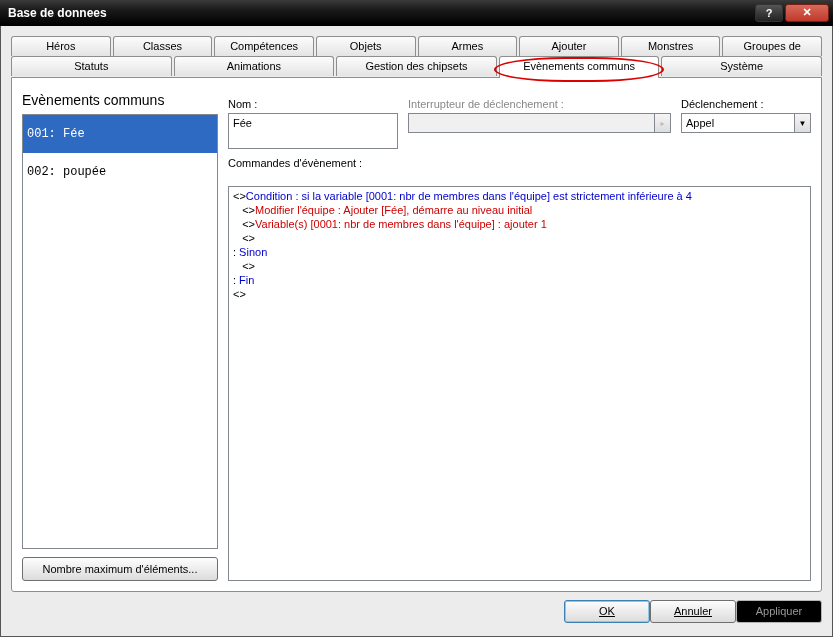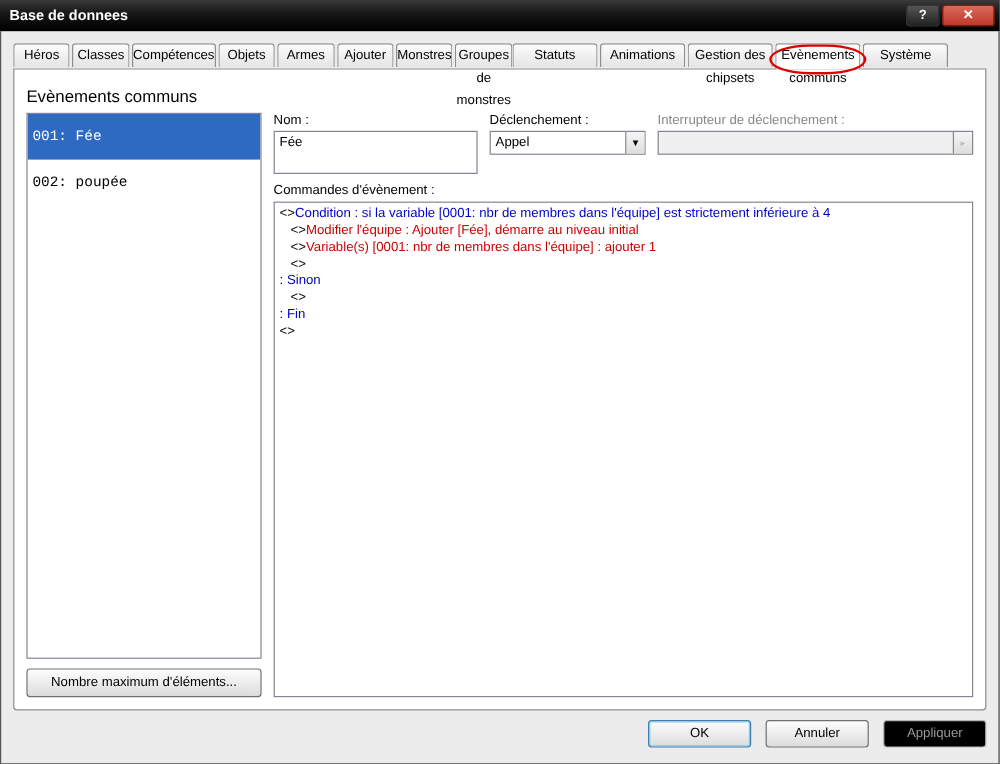--- a/index.html
+++ b/index.html
@@ -31,21 +31,21 @@
     background: #ececec;
     height: 611px;
     border: 1px solid #555;
     border-top: none;
     padding: 10px 10px 6px 10px;
     display: flex;
     flex-direction: column;
   }
 
   
-  .tabs-wrap { display: flex; flex-direction: row; }
+  .tabs-wrap { display: flex; flex-direction: column; }
   .tabrow { display: flex; }
   .tab {
     flex: 1;
     height: 20px;
     background: linear-gradient(to bottom, #fcfcfc, #e4e4e4);
     border: 1px solid #8e8e8e;
     border-bottom: none;
     border-radius: 3px 3px 0 0;
     margin-right: 2px;
     text-align: center;
@@ -117,42 +117,42 @@
 
   .right-col { flex: 1; display: flex; flex-direction: column; }
 
   .fields-row {
     display: flex;
     gap: 10px;
     margin-bottom: 8px;
     padding-top: 10px;
   }
   .field { display: flex; flex-direction: column; }
-  .field .lbl { margin-bottom: 3px; color: #000; margin-top: 16px; }
+  .field .lbl { margin-bottom: 3px; color: #000; }
   .field.disabled .lbl { color: #888; }
   .text-input {
     height: 36px; border: 1px solid #828790; background: #fff;
     padding: 0 4px; line-height: 18px;
   }
   .combo {
     height: 20px; border: 1px solid #828790; background: #fff;
     display: flex; align-items: center;
   }
   .combo .val { flex: 1; padding: 0 4px; }
   .combo .arrow {
     width: 16px; height: 18px;
     background: linear-gradient(to bottom, #f5f5f5, #ddd);
     border-left: 1px solid #828790;
     display: flex; align-items: center; justify-content: center;
     font-size: 8px;
   }
   .combo.disabled { background: #f0f0f0; }
   .combo.disabled .val { color: #aaa; }
 
-  .cmd-label { margin-bottom: 3px; }
+  .cmd-label { margin-bottom: 17px; }
   .cmdbox {
     flex: 1;
     border: 1px solid #828790;
     background: #fff;
     padding: 2px 4px;
     font-family: "MS Sans Serif", Arial, sans-serif;
     font-size: 11px;
     line-height: 14px;
     overflow: auto;
   }
@@ -160,22 +160,23 @@
   .blue { color: #0000cc; }
   .red  { color: #cc0000; }
   .black{ color: #000; }
 
   
   .footer {
     height: 38px;
     display: flex;
     justify-content: flex-end;
     align-items: center;
-    gap: 12px;
+    gap: 0;
     padding-top: 0;
+    text-decoration: underline;
   }
   .dlg-btn {
     width: 86px; height: 23px;
     border: 1px solid #707070;
     border-radius: 3px;
     background: linear-gradient(to bottom, #fdfdfd, #dcdcdc);
     text-align: center; line-height: 21px;
   }
   .dlg-btn.default { border: 1px solid #3c7fb1; box-shadow: 0 0 0 1px #8ec7e8 inset; }
   .dlg-btn.disabled { color: #999; border-color: #b5b5b5; background: #000000; }
@@ -226,32 +227,32 @@
       <div class="max-btn">Nombre maximum d'éléments...</div>
     </div>
 
     <div class="right-col">
 
       <div class="fields-row">
         <div class="field" style="width:170px">
           <div class="lbl">Nom :</div>
           <div class="text-input">Fée</div>
         </div>
+        <div class="field disabled" style="flex:1">
+          <div class="lbl">Interrupteur de déclenchement :</div>
+          <div class="combo disabled">
+            <div class="val"></div>
+            <div class="arrow" style="color:#bbb;">▸</div>
+          </div>
+        </div>
         <div class="field" style="width:130px">
           <div class="lbl">Déclenchement :</div>
           <div class="combo">
             <div class="val">Appel</div>
             <div class="arrow">▼</div>
-          </div>
-        </div>
-        <div class="field disabled" style="flex:1">
-          <div class="lbl">Interrupteur de déclenchement :</div>
-          <div class="combo disabled">
-            <div class="val"></div>
-            <div class="arrow" style="color:#bbb;">▸</div>
           </div>
         </div>
       </div>
 
       <div class="cmd-label">Commandes d'évènement :</div>
       <div class="cmdbox" id="cmdbox">
           <div class="l"><span class="black">&lt;&gt;</span><span class="blue">Condition : si la variable [0001: nbr de membres dans l'équipe] est strictement inférieure à 4</span></div>
           <div class="l"><span class="black">   &lt;&gt;</span><span class="red">Modifier l'équipe : Ajouter [Fée], démarre au niveau initial</span></div>
           <div class="l"><span class="black">   &lt;&gt;</span><span class="red">Variable(s) [0001: nbr de membres dans l'équipe] : ajouter 1</span></div>
           <div class="l"><span class="black">   &lt;&gt;</span></div>

